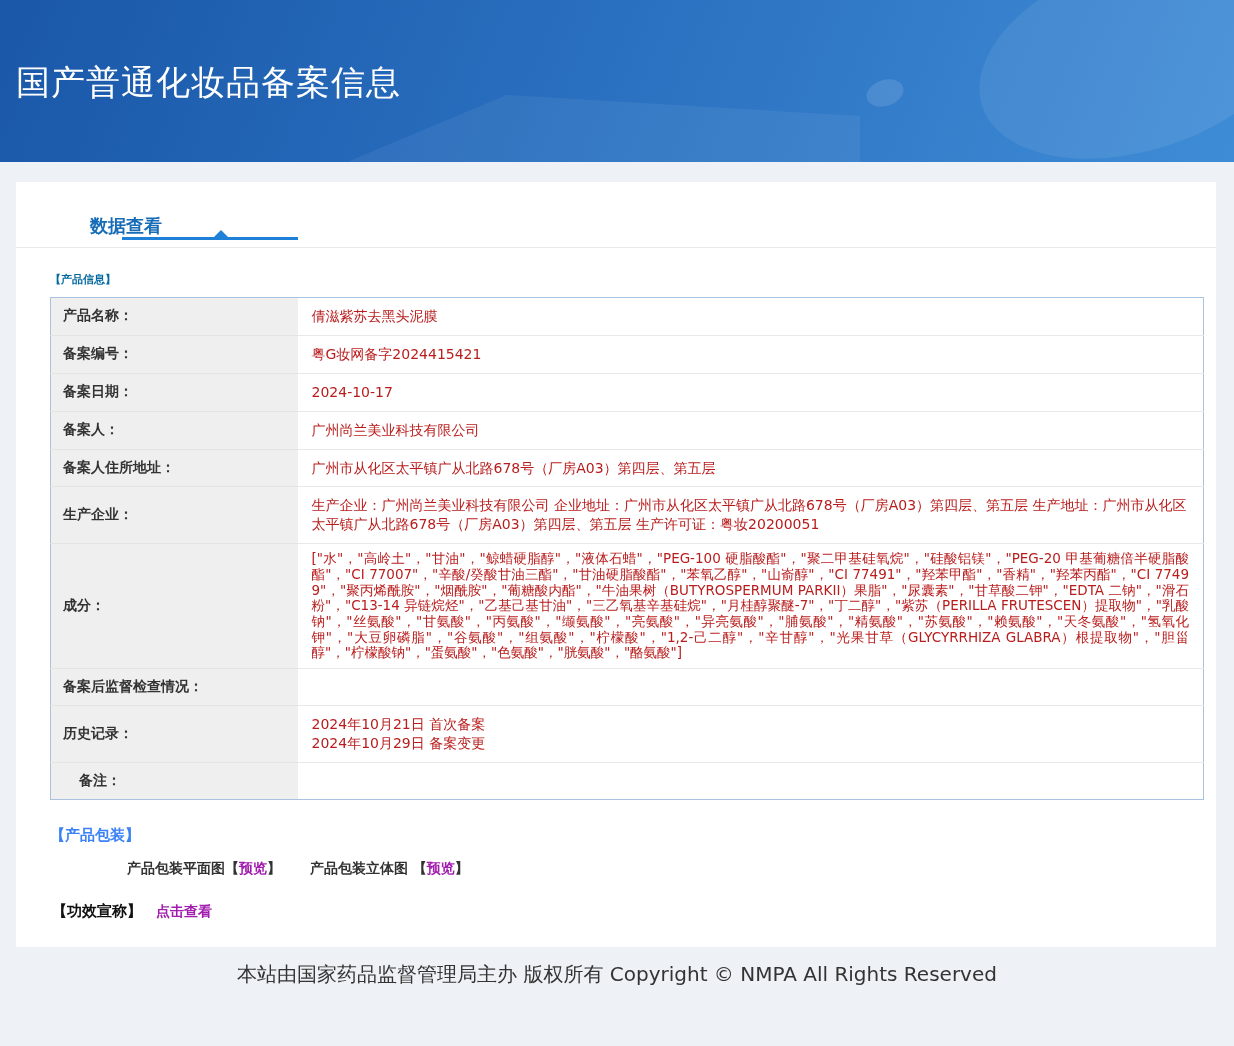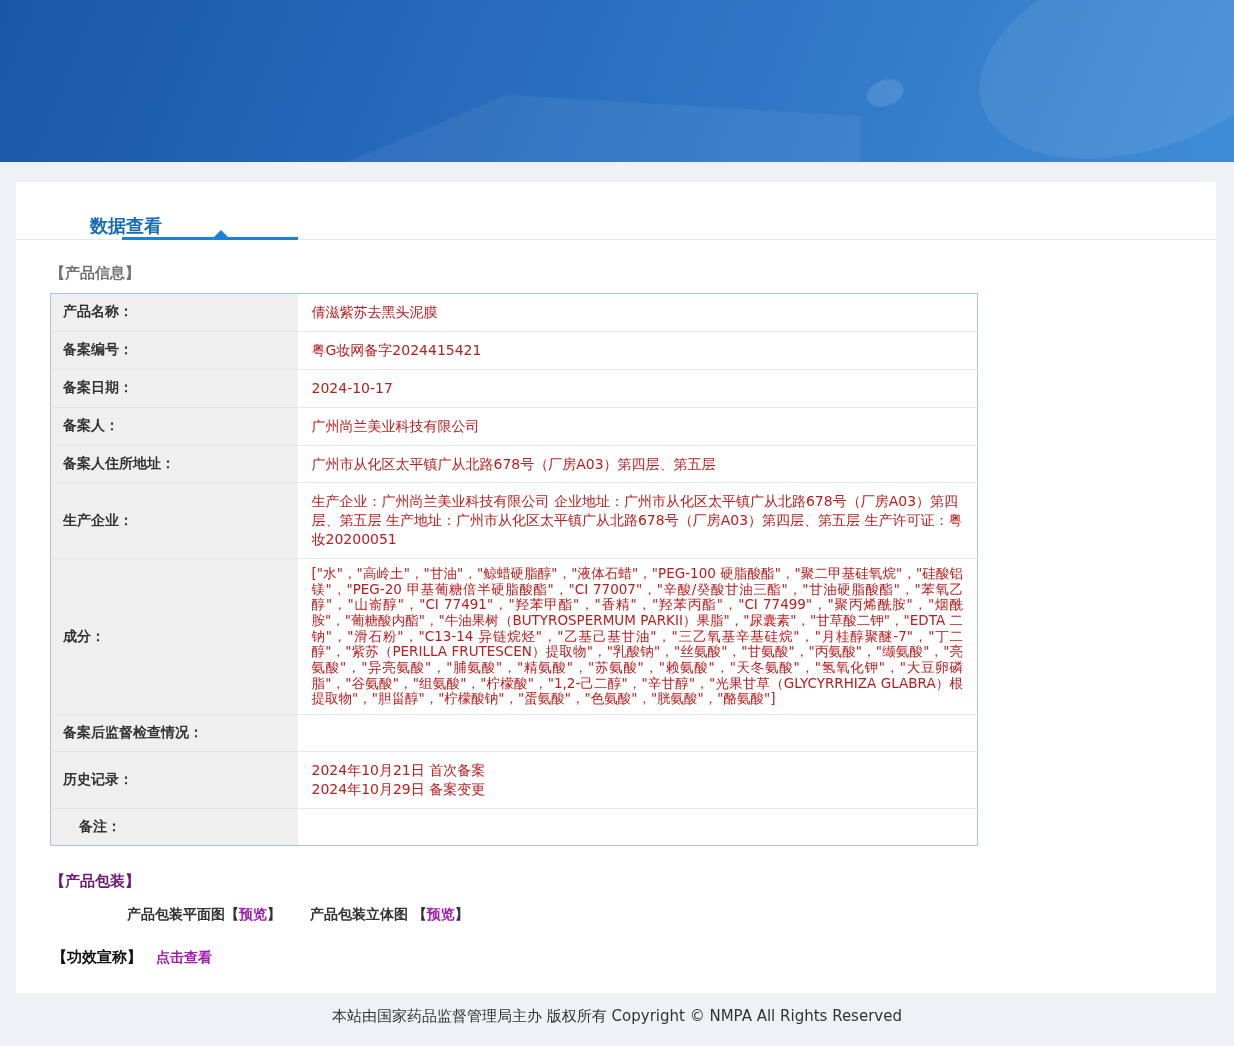--- a/index.html
+++ b/index.html
@@ -32,44 +32,44 @@
     position: absolute; left: 340px; top: 95px; width: 520px; height: 70px;
     background: rgba(255,255,255,0.06);
     clip-path: polygon(0 100%, 32% 0, 100% 30%, 100% 100%);
   }
   
   .card {
     width: 1200px; margin: 20px 18px 0 16px;
     background: #ffffff; padding-bottom: 26px;
   }
   .tabbar {
-    position: relative; height: 58px;
+    position: relative; height: 66px;
     border-bottom: 1px solid #e8e8e8;
   }
   .tab {
     position: absolute; left: 74px; top: 32px;
     font-size: 18px; font-weight: bold; color: #176cb7; cursor: pointer;
   }
   .tab-underline {
     position: absolute; left: 32px; bottom: -2px;
     width: 176px; height: 3px; background: #1e80d6;
   }
   .tri {
     position: absolute; left: 92px; top: -7px;
     width: 0; height: 0; display: block;
     border-left: 7px solid transparent; border-right: 7px solid transparent;
     border-bottom: 7px solid #1e80d6;
   }
   .section-title {
     margin: 24px 0 10px 34px;
-    font-size: 15px; font-weight: bold; color: #737373;
+    font-size: 11px; font-weight: bold; color: #0369a1;
   }
   
   table.info {
-    margin-left: 34px; width: 928px;
+    margin-left: 34px; width: 1154px;
     border-collapse: collapse; table-layout: fixed;
     border: 1px solid #a9c2e2;
   }
   table.info th {
     width: 247px; background: #efefef;
     font-size: 14px; font-weight: bold; color: #333; text-align: left;
     padding: 9px 10px 9px 12px; vertical-align: middle;
     border-bottom: 1px solid #e4e4e4;
   }
   table.info td {
@@ -77,42 +77,43 @@
     padding: 9px 14px; vertical-align: middle;
     border-bottom: 1px solid #e8e8e8; background: #fff;
     white-space: pre-line; word-break: break-word;
   }
   table.info tr:last-child th, table.info tr:last-child td { border-bottom: none; padding-left: 28px; }
   tr.row-ingredients td {
     font-size: 13.5px; line-height: 1.16; padding: 7px 14px;
     text-align: justify; word-break: break-all;
   }
   
-  .pack-title { margin: 26px 0 0 34px; font-size: 15px; font-weight: bold; color: #701a75; }
+  .pack-title { margin: 26px 0 0 34px; font-size: 15px; font-weight: bold; color: #3b82f6; }
   .pack-line { margin: 15px 0 0 111px; font-size: 14px; font-weight: bold; color: #333; }
   .pack-item { display: inline-block; }
   .pack-item + .pack-item { margin-left: 24px; text-align: right; }
   a.link { color: #a21caf; text-decoration: none; cursor: pointer; }
   .std-line { margin: 24px 0 0 36px; font-size: 15px; color: #111; }
   .std-line + .std-line { margin-top: 14px; }
   .std-title { font-weight: bold; }
   .std-line .link { margin-left: 14px; font-size: 14px; font-weight: bold; }
   
   .footer {
     margin-top: 0; padding: 14px 0 30px 0;
-    text-align: center; font-size: 15px; color: #333;
+    text-align: center; font-size: 20px; color: #333;
   }
 </style>
 </head>
 <body>
 
 <header class="banner">
   <div class="deco-poly"></div>
   <div class="deco-ellipse"></div>
   <div class="deco-dot"></div>
+  <h1>国产普通化妆品备案信息</h1>
 </header>
 
 <main class="card">
 
   <div class="tabbar">
     <div class="tab">
       <span>数据查看</span>
       <div class="tab-underline">
         <i class="tri"></i>
       </div>

